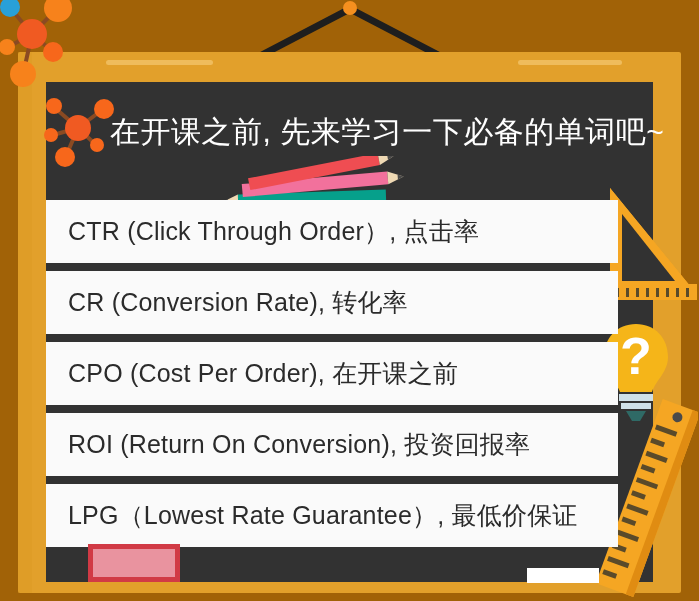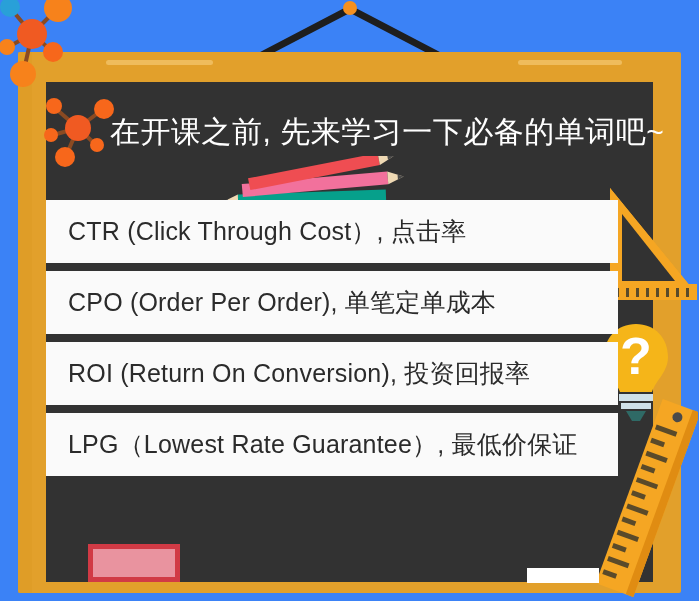--- a/index.html
+++ b/index.html
@@ -4,21 +4,21 @@
 <style>
   html, body {
     margin: 0;
     padding: 0;
     background: #ffffff;
   }
   #stage {
     position: relative;
     width: 699px;
     height: 601px;
-    background: #3b82f6;
+    background: #a16207;
     overflow: hidden;
     font-family: "Liberation Sans", "DejaVu Sans", sans-serif;
   }
 
   
   .rope {
     position: absolute;
     left: 0; top: 0;
     width: 699px; height: 70px;
     pointer-events: none;
@@ -299,24 +299,27 @@
         <rect x="33" y="140" width="22" height="5"></rect>
         <rect x="33" y="154" width="14" height="5"></rect>
         <rect x="33" y="168" width="22" height="5"></rect>
         <rect x="33" y="182" width="14" height="5"></rect>
       </g>
     </g>
   </svg>
 
   <div class="rows">
     <div class="row">
-      <span class="row-text">CTR (Click Through Cost）, 点击率</span>
-    </div>
-    <div class="row">
-      <span class="row-text">CPO (Order Per Order), 单笔定单成本</span>
+      <span class="row-text">CTR (Click Through Order）, 点击率</span>
+    </div>
+    <div class="row">
+      <span class="row-text">CR (Conversion Rate), 转化率</span>
+    </div>
+    <div class="row">
+      <span class="row-text">CPO (Cost Per Order), 在开课之前</span>
     </div>
     <div class="row">
       <span class="row-text">ROI (Return On Conversion), 投资回报率</span>
     </div>
     <div class="row">
       <span class="row-text">LPG（Lowest Rate Guarantee）, 最低价保证</span>
     </div>
   </div>
 
   <div class="eraser"></div>

